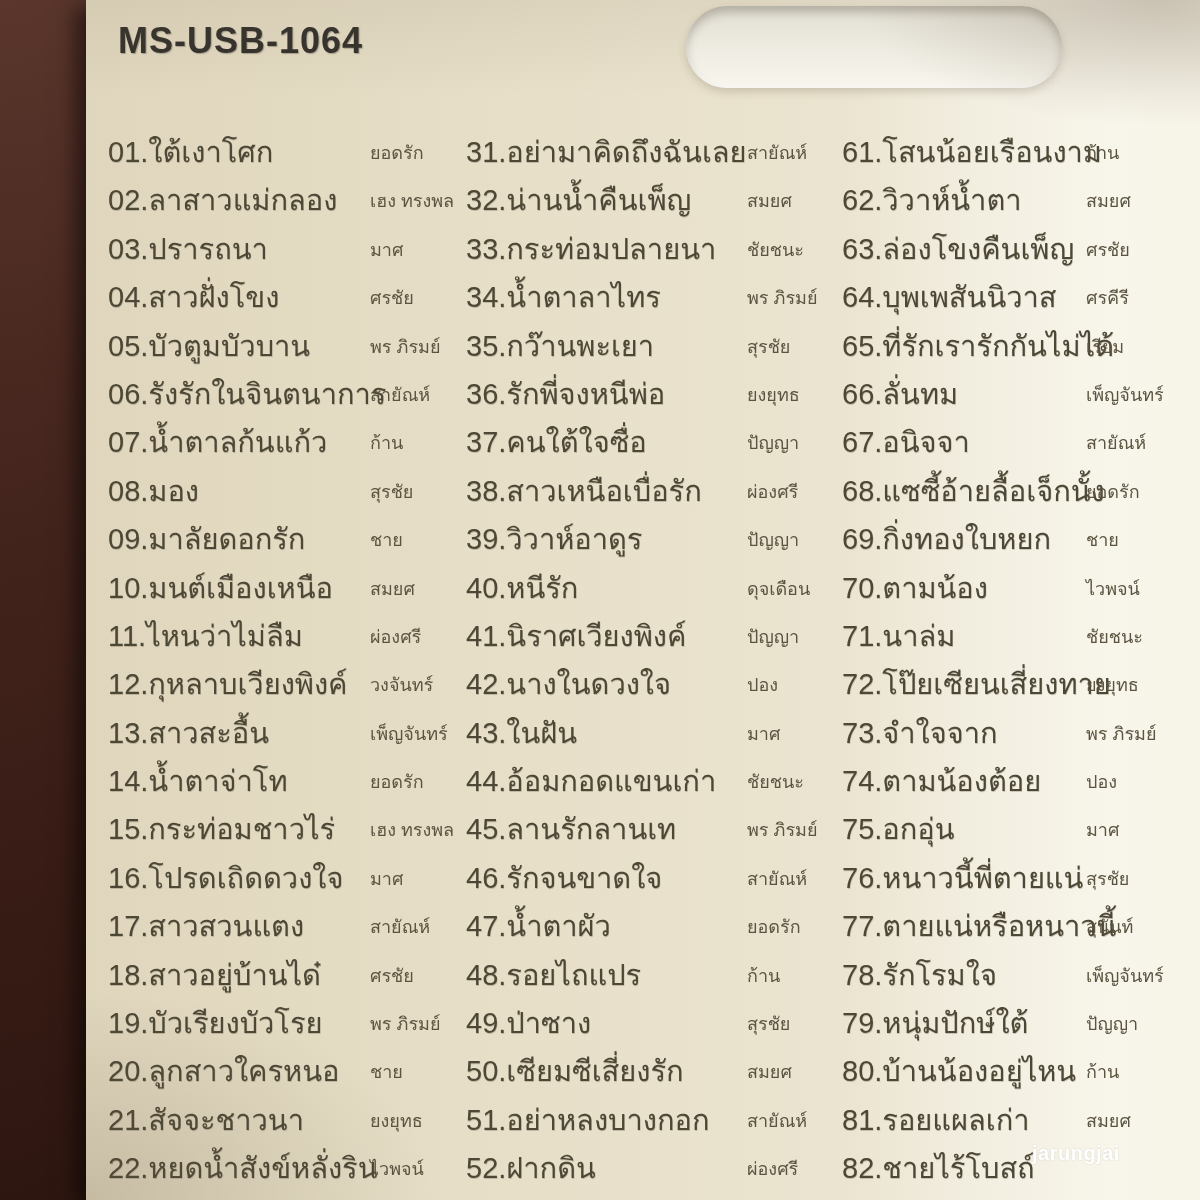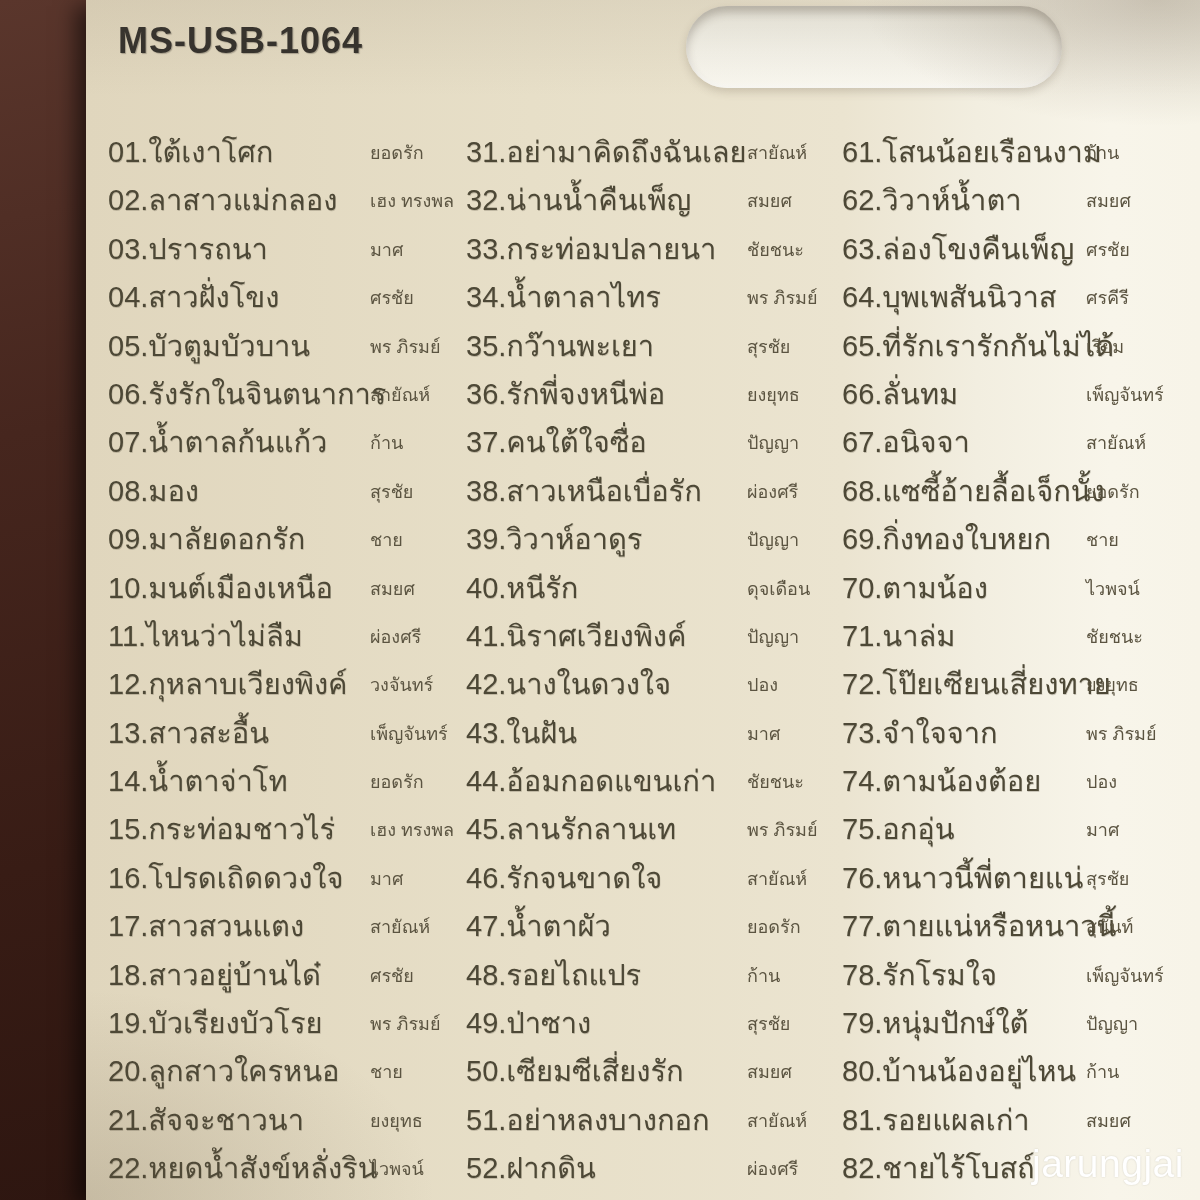--- a/index.html
+++ b/index.html
@@ -40,21 +40,21 @@
     text-shadow:0.5px 0.5px 0.5px rgba(80,72,55,.25);
   }
   .artist{
     position:absolute;top:0;font-size:18px;line-height:50px;color:#5b5441;
   }
   .col1 .artist{left:262px;}
   .col2 .artist{left:281px;}
   .col3 .artist{left:244px;}
   .watermark{
     position:absolute;left:1032px;top:1142px;
-    font-size:39px;font-weight:normal;color:#ffffff;letter-spacing:0.5px;
+    font-size:20px;font-weight:bold;color:#ffffff;letter-spacing:0.5px;
     text-shadow:0 0 2px rgba(0,0,0,.15);
   }
 </style>
 </head>
 <body>
 
 <div class="card">
   <div class="hang-slot"></div>
   <div class="model">MS-USB-1064</div>
   <div class="col col1">

